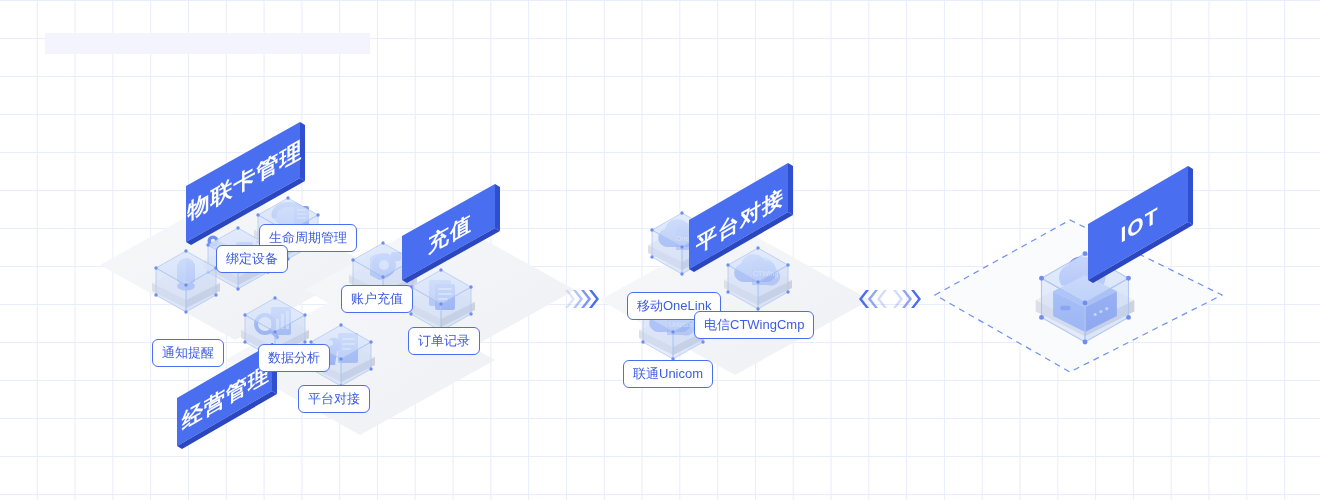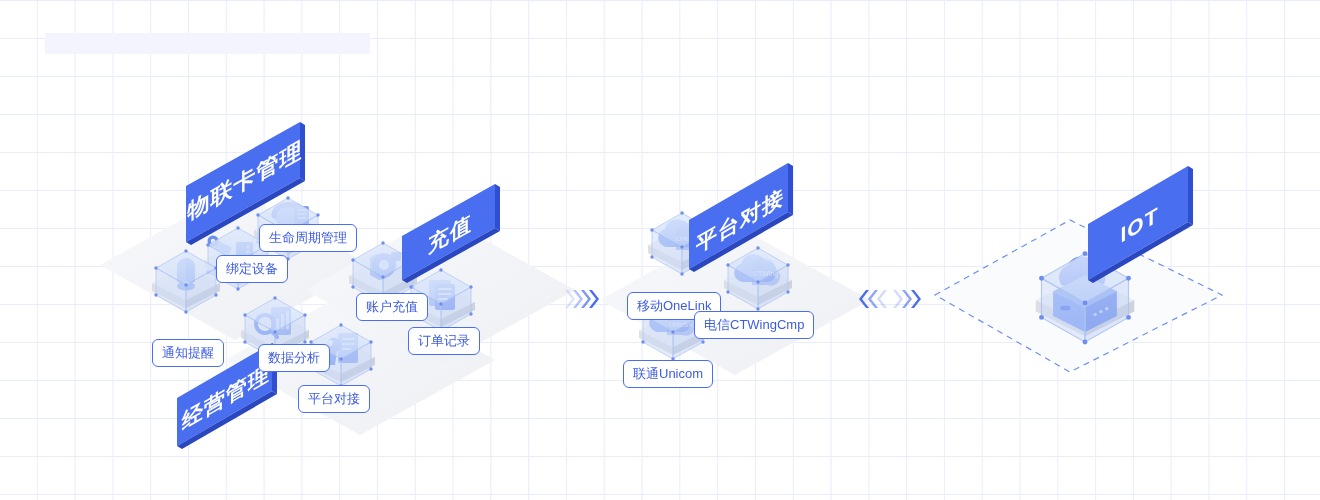--- a/index.html
+++ b/index.html
@@ -349,28 +349,28 @@
   </div>
 
   <div class="banner" style="left:1088px; top:197px; width:103px; height:56px; background:transparent;
               transform: matrix(1, -0.58, 0, 1, 0, 0); font-size:21px;">
     <span class="btxt">IOT</span>
   </div>
 
   <div class="tag" style="left:259px; top:224px;">
     <span>生命周期管理</span>
   </div>
-  <div class="tag" style="left:216px; top:255px;">
+  <div class="tag" style="left:216px; top:245px;">
     <span>绑定设备</span>
   </div>
   <div class="tag" style="left:152px; top:295px;margin-top:44px;">
     <span>通知提醒</span>
   </div>
 
-  <div class="tag" style="left:356px; top:285px;margin-top:8px;">
+  <div class="tag" style="left:341px; top:285px;">
     <span>账户充值</span>
   </div>
   <div class="tag" style="left:400px; top:327px;margin-left:8px;">
     <span>订单记录</span>
   </div>
 
   <div class="tag" style="left:238px; top:344px;margin-left:20px;">
     <span>数据分析</span>
   </div>
   <div class="tag" style="left:298px; top:385px;">

